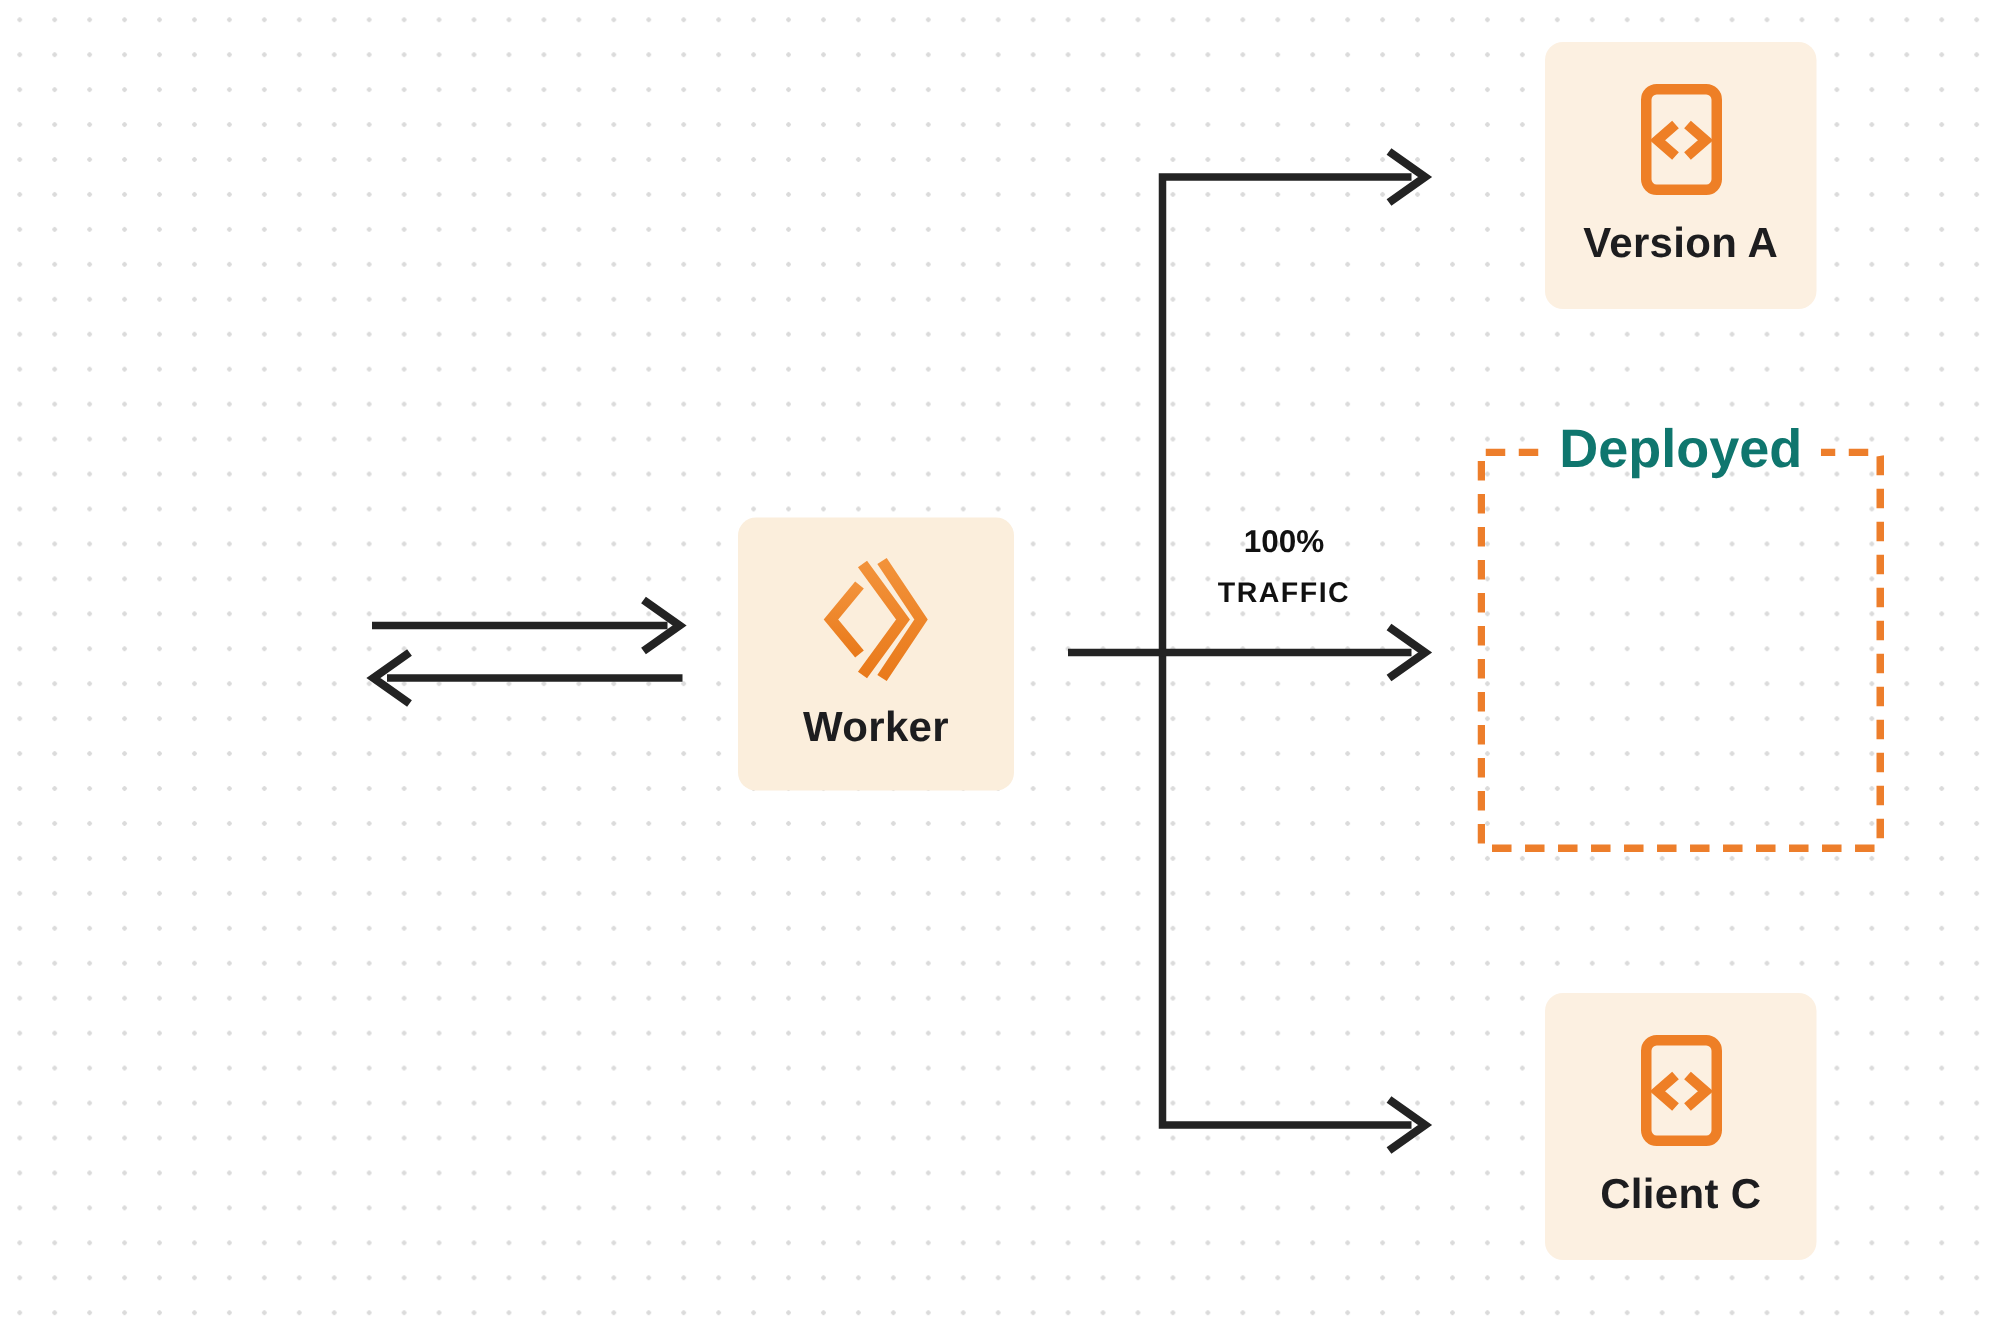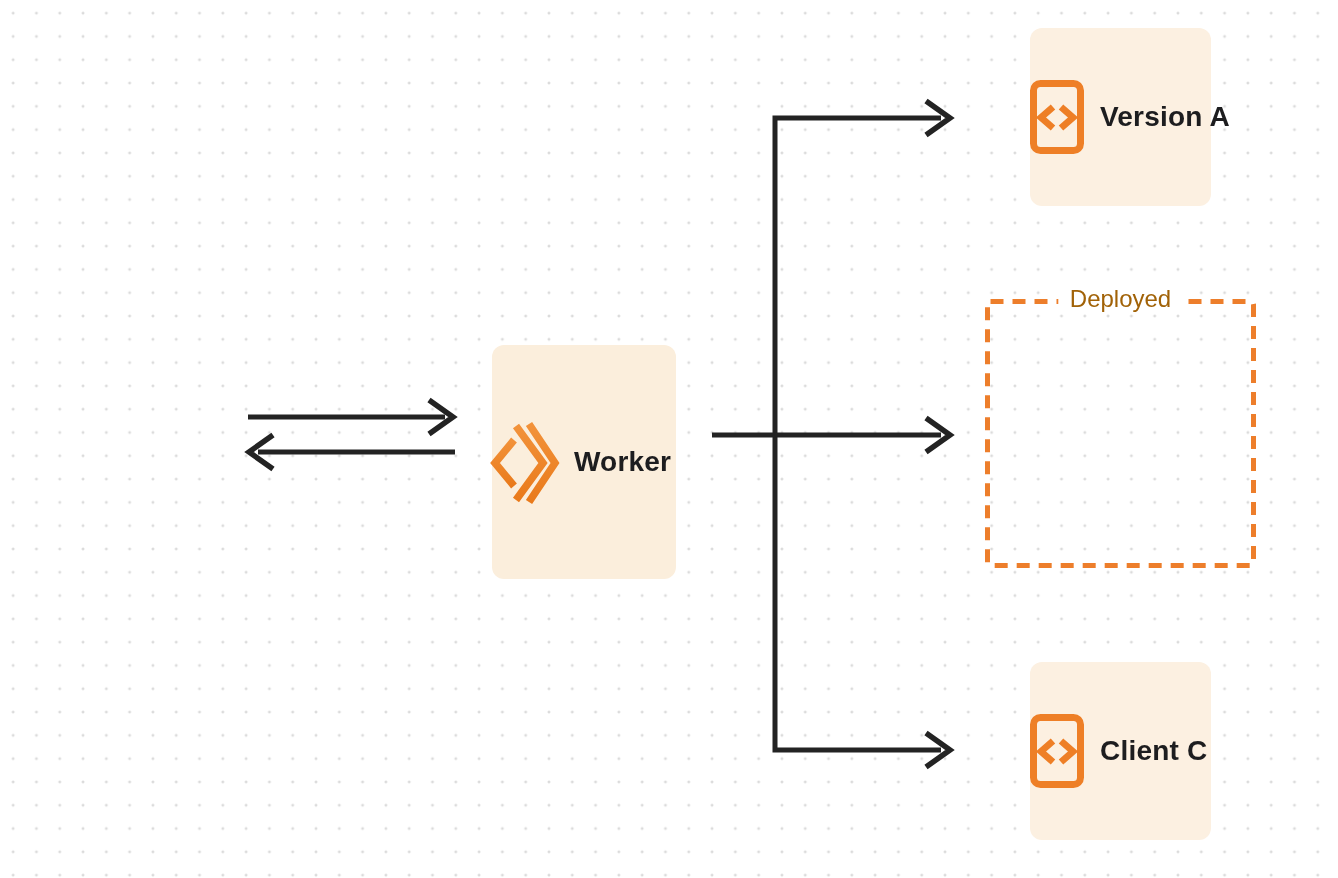--- a/index.html
+++ b/index.html
@@ -17,38 +17,39 @@
   }
   .connectors {
     position: absolute;
     left: 0; top: 0;
     pointer-events: none;
   }
   .node {
     position: absolute;
     border-radius: 12px;
     display: flex;
-    flex-direction: row;
+    flex-direction: column;
     align-items: center;
+    justify-content: center;
   }
   .node .label {
     font-size: 28px;
     font-weight: 700;
     color: #1d1d1f;
     letter-spacing: 0.2px;
     white-space: nowrap;
   }
   .node-client {
     left: 31px; top: 343px;
     width: 181px; height: 180px;
     background: #f7f7f8;
   }
   .node-worker {
     left: 492px; top: 345px;
-    width: 184px; height: 234px;
+    width: 184px; height: 182px;
     background: #fbeedc;
     gap: 16px;
   }
   .node-version {
     left: 1030px;
     width: 181px; height: 178px;
     background: #fcf0e1;
     gap: 16px;
   }
   .node-version-a { top: 28px; }
@@ -58,24 +59,24 @@
   .deployed {
     position: absolute;
     left: 985px; top: 299px;
     width: 271px; height: 269px;
   }
   .deployed-label {
     position: absolute;
     top: -15px;
     left: 50%;
     transform: translateX(-50%);
-    font-size: 24px;
-    font-weight: 400;
+    font-size: 36px;
+    font-weight: 700;
     line-height: 30px;
-    color: #a16207;
+    color: #0f766e;
     background: #ffffff;
     padding: 0 12px;
     white-space: nowrap;
   }
   .traffic {
     position: absolute;
     left: 781px; top: 350px;
     width: 150px;
     display: flex;
     flex-direction: column;
@@ -151,14 +152,18 @@
     <svg class="icon-svg" width="54" height="74" viewBox="0 0 54 74">
       <g fill="none" stroke="#ee7f26" stroke-linecap="butt" stroke-linejoin="miter">
         <rect x="3.5" y="3.5" width="47" height="67" rx="7" stroke-width="7"></rect>
         <polyline points="23,27 11,37.5 23,48" stroke-width="6.8"></polyline>
         <polyline points="31,27 43,37.5 31,48" stroke-width="6.8"></polyline>
       </g>
     </svg>
     <span class="label">Client C</span>
   </div>
 
+  <div class="traffic">
+    <span class="line1">100%</span>
+    <span class="line2">TRAFFIC</span>
+  </div>
 
 </div>
 
 </body></html>

